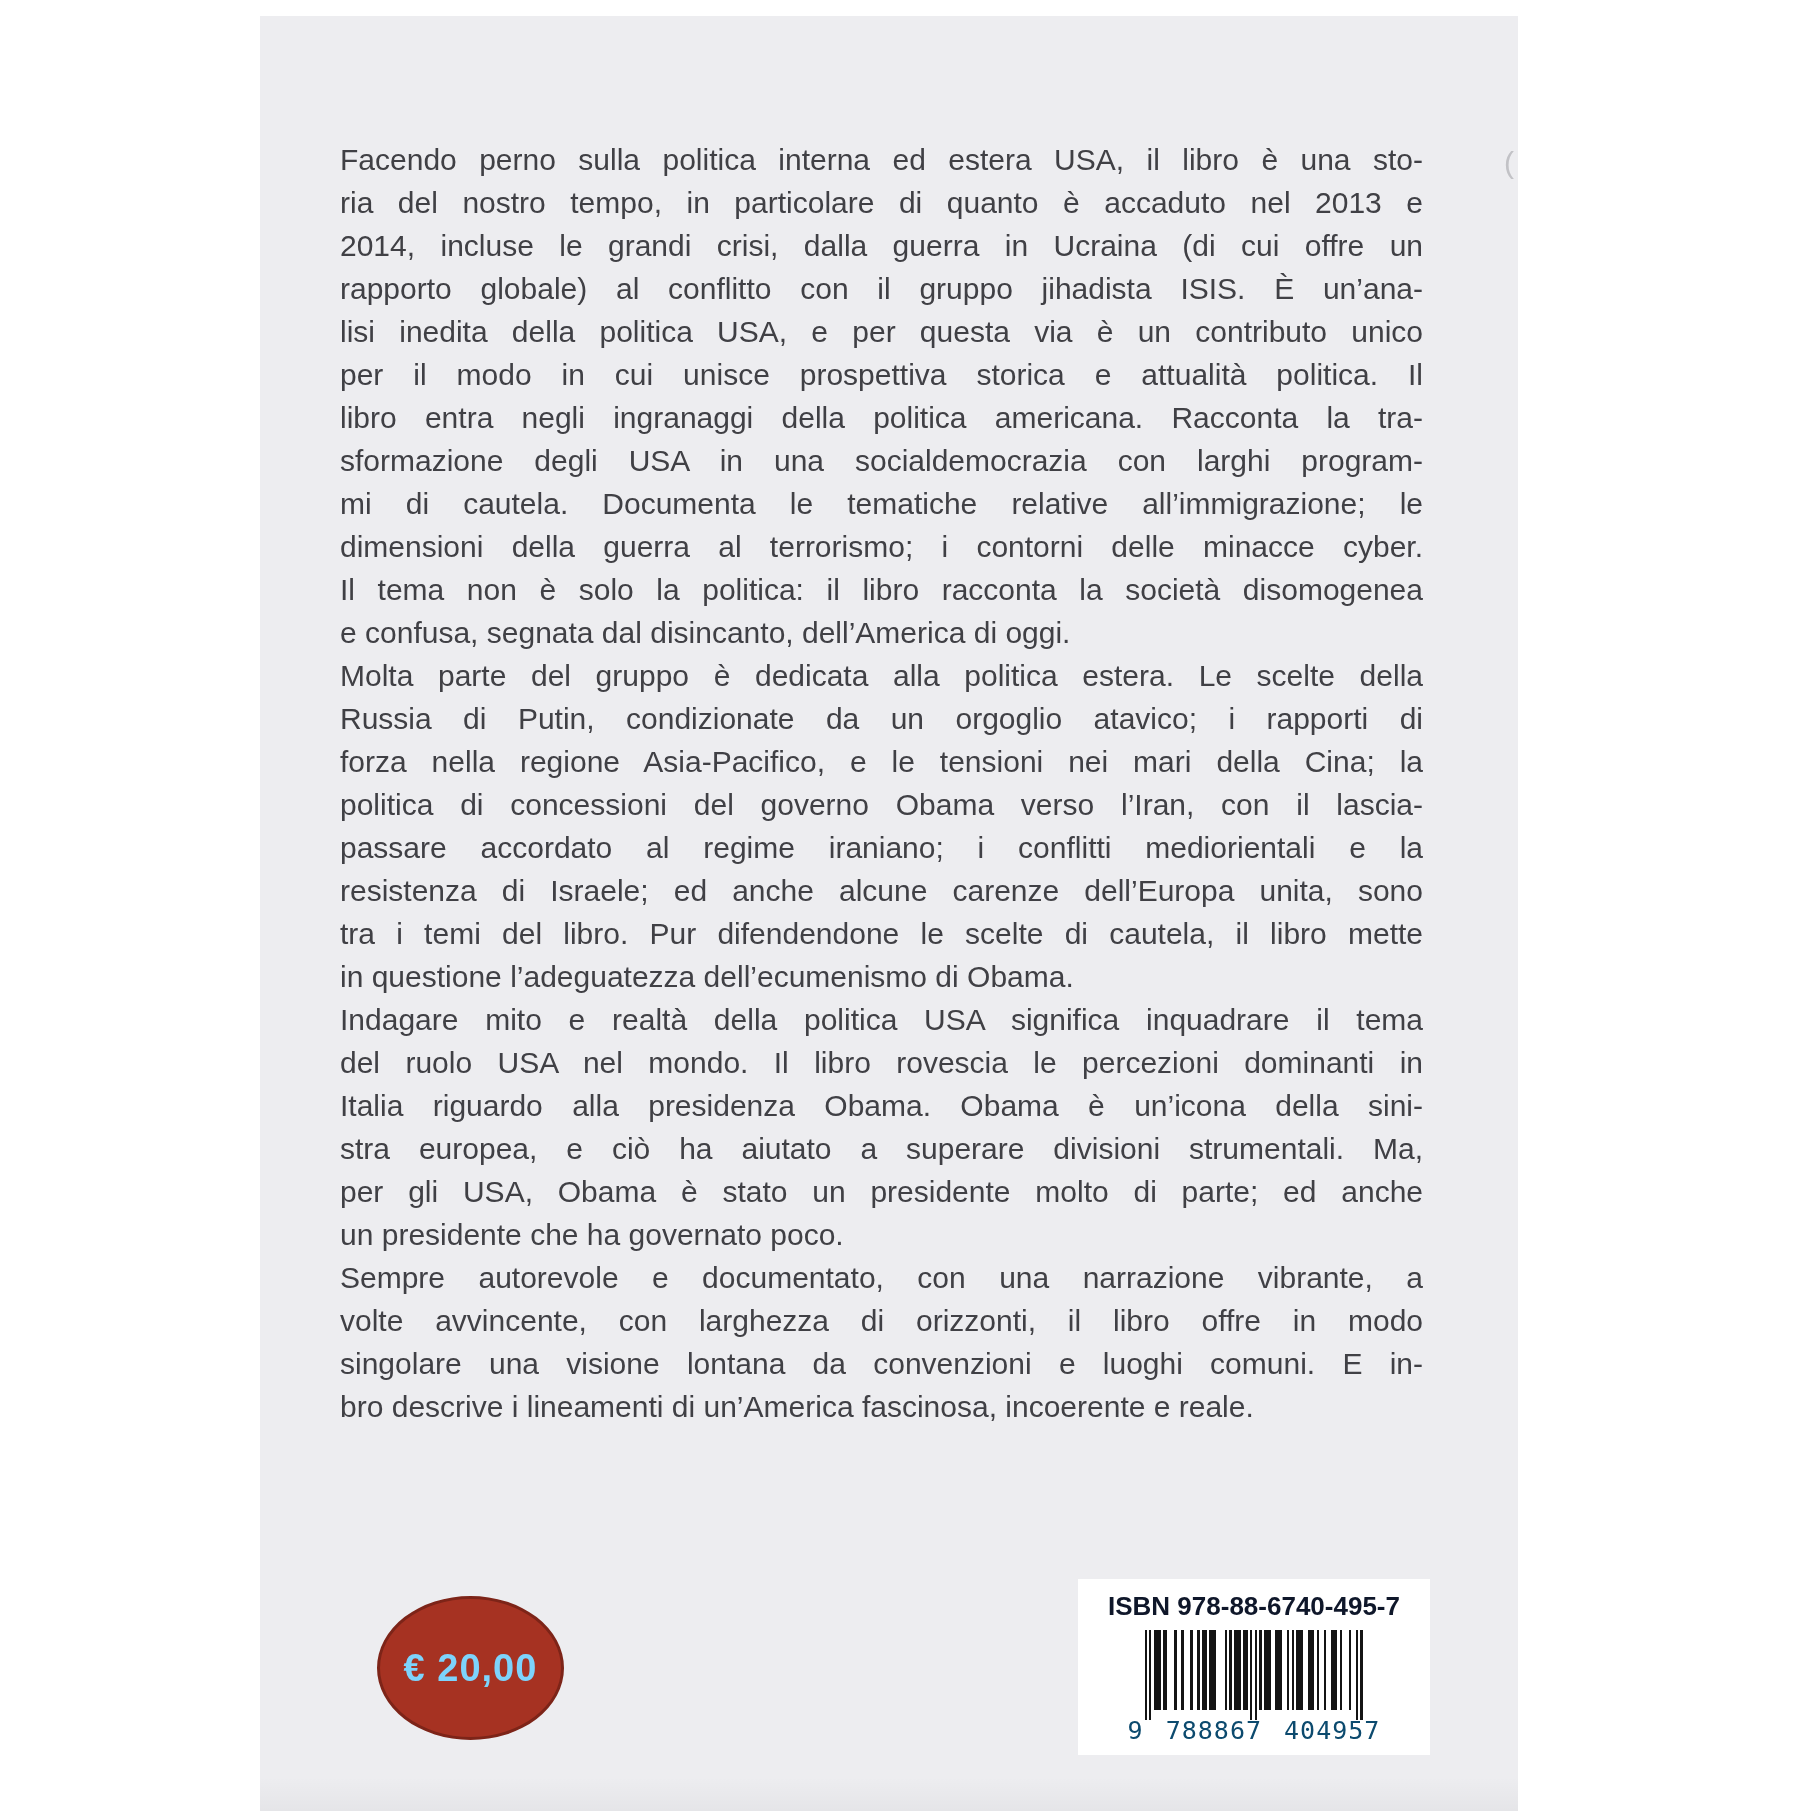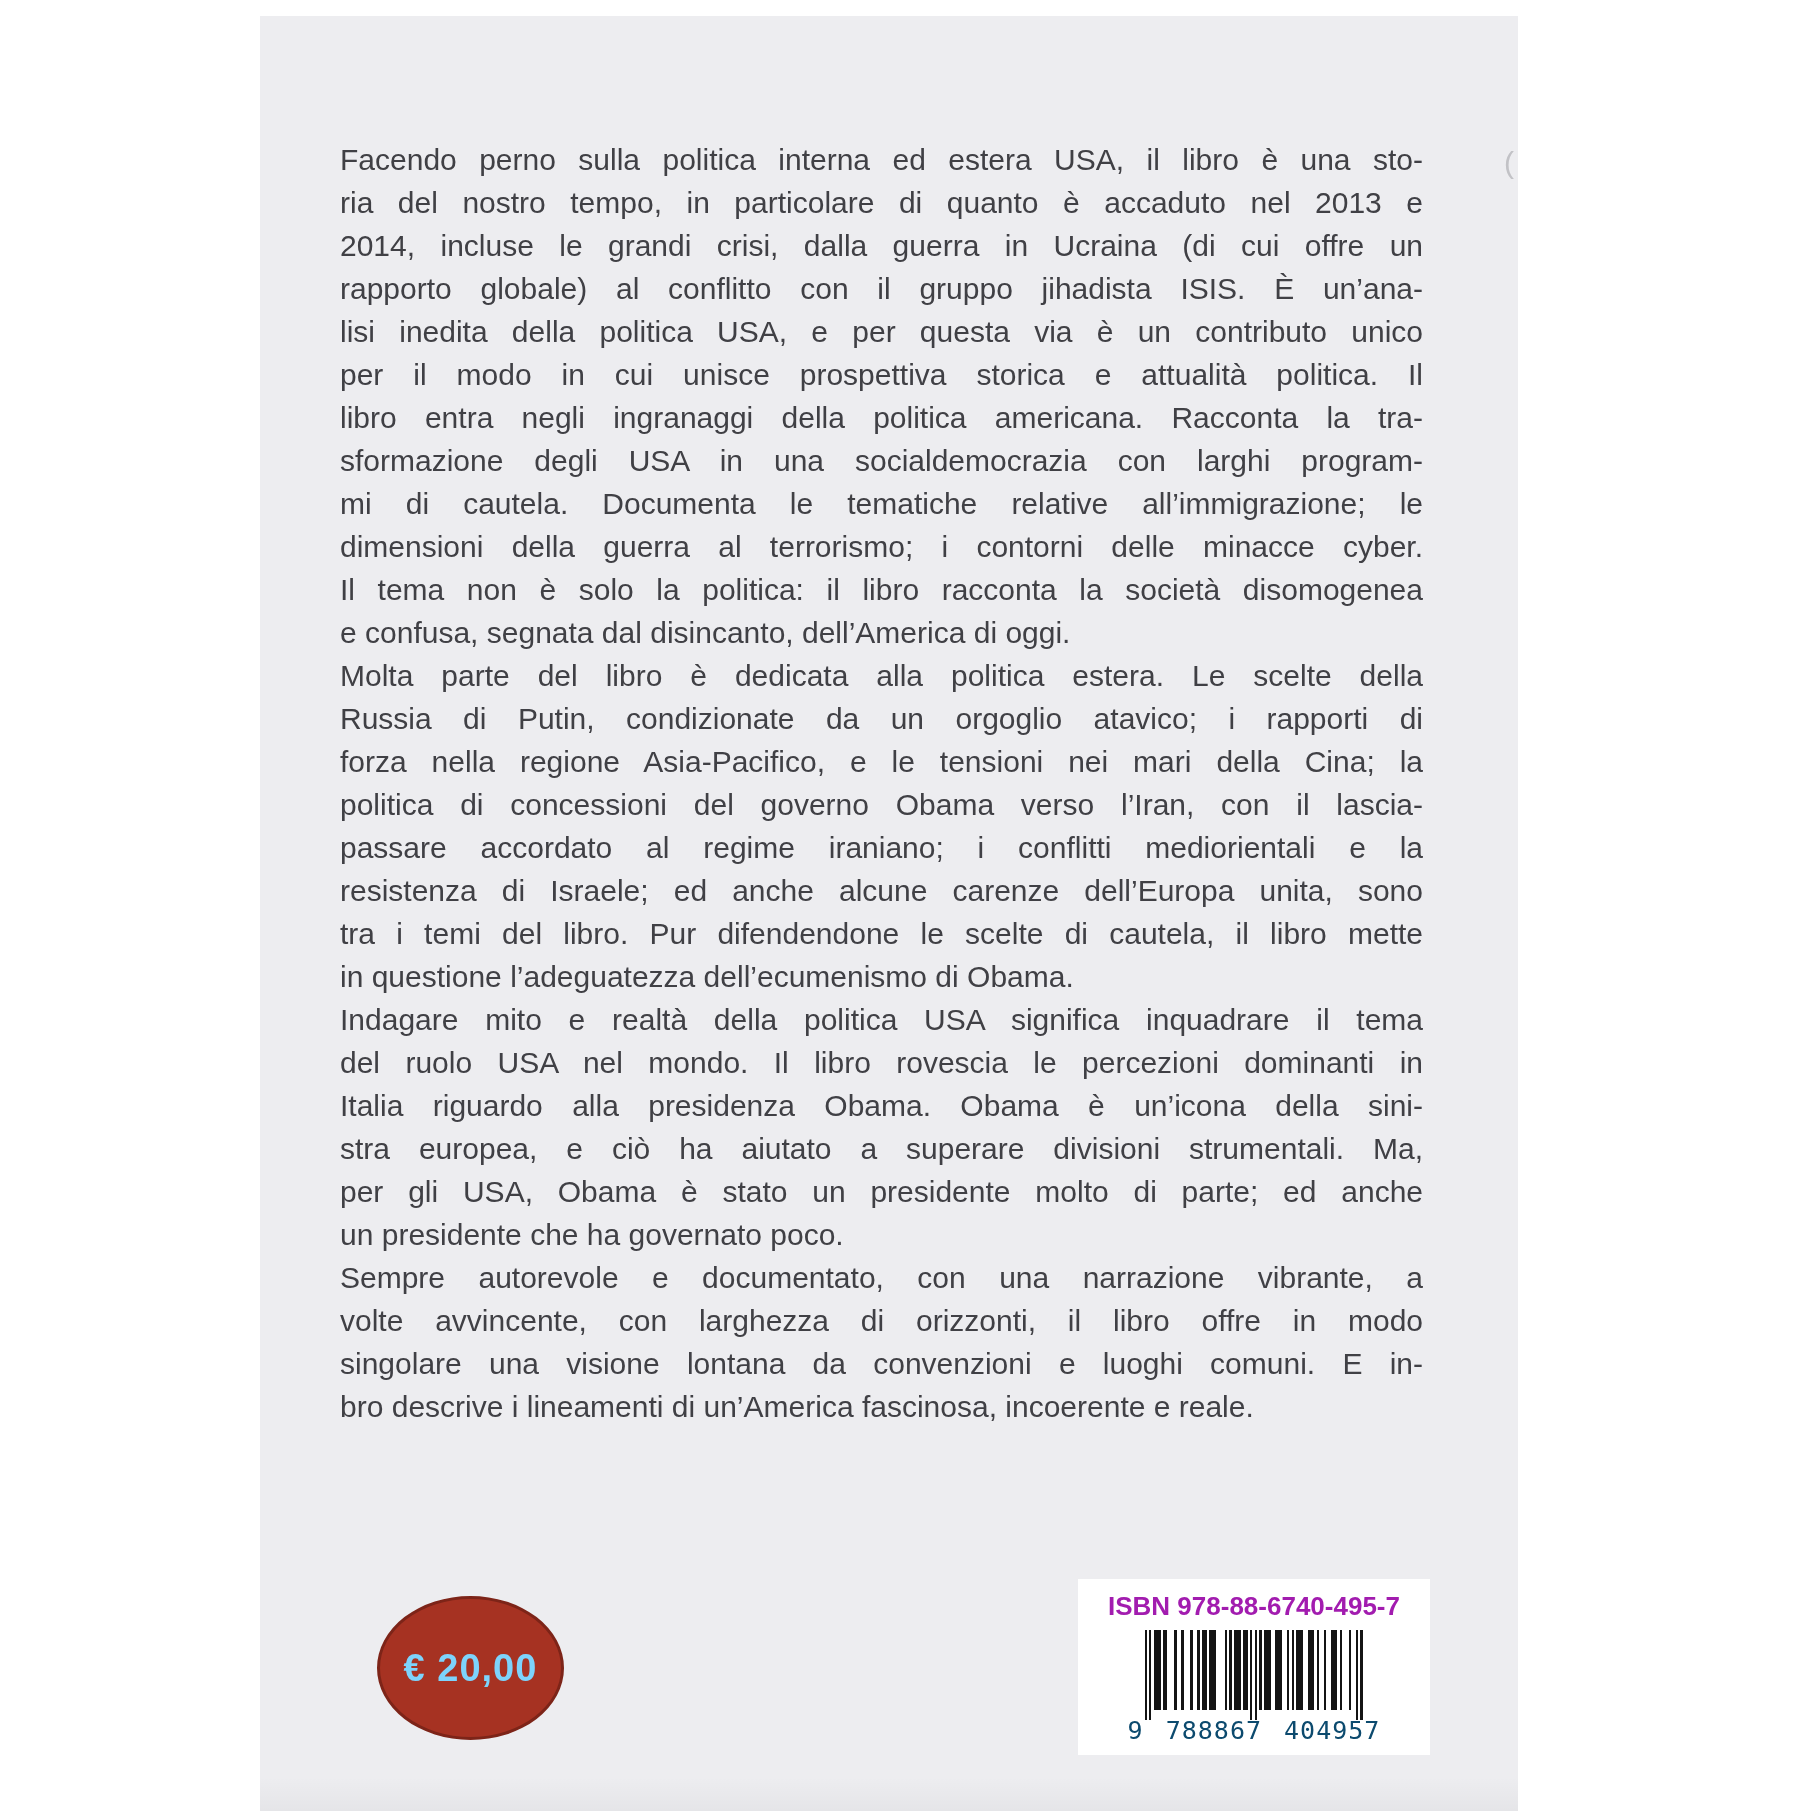--- a/index.html
+++ b/index.html
@@ -47,21 +47,21 @@
   .price-text{
     color:#ffffff;font-size:38px;font-weight:700;letter-spacing:1px;
   }
   .isbn-box{
     position:absolute;left:818px;top:1563px;width:352px;height:176px;
     background:#ffffff;
     display:flex;flex-direction:column;align-items:center;
   }
   .isbn-label{
     margin-top:12px;
-    font-size:26px;font-weight:700;color:#a21caf;letter-spacing:0;
+    font-size:26px;font-weight:700;color:#0f172a;letter-spacing:0;
     white-space:nowrap;
   }
   .barcode{
     margin-top:8px;
     display:flex;align-items:flex-start;
     width:219px;height:80px;
   }
   .mod{flex:0 0 2.3px;width:2.3px;height:100%;}
   .mod.bar{background:#141414;}
   .mod.bar.guard{height:112%;}
@@ -84,21 +84,21 @@
         <div class="line">2014, incluse le grandi crisi, dalla guerra in Ucraina (di cui offre un</div>
         <div class="line">rapporto globale) al conflitto con il gruppo jihadista ISIS. È un’ana-</div>
         <div class="line">lisi inedita della politica USA, e per questa via è un contributo unico</div>
         <div class="line">per il modo in cui unisce prospettiva storica e attualità politica. Il</div>
         <div class="line">libro entra negli ingranaggi della politica americana. Racconta la tra-</div>
         <div class="line">sformazione degli USA in una socialdemocrazia con larghi program-</div>
         <div class="line">mi di cautela. Documenta le tematiche relative all’immigrazione; le</div>
         <div class="line">dimensioni della guerra al terrorismo; i contorni delle minacce cyber.</div>
         <div class="line">Il tema non è solo la politica: il libro racconta la società disomogenea</div>
         <div class="line para-end">e confusa, segnata dal disincanto, dell’America di oggi.</div>
-        <div class="line">Molta parte del libro è dedicata alla politica estera. Le scelte della</div>
+        <div class="line">Molta parte del gruppo è dedicata alla politica estera. Le scelte della</div>
         <div class="line">Russia di Putin, condizionate da un orgoglio atavico; i rapporti di</div>
         <div class="line">forza nella regione Asia-Pacifico, e le tensioni nei mari della Cina; la</div>
         <div class="line">politica di concessioni del governo Obama verso l’Iran, con il lascia-</div>
         <div class="line">passare accordato al regime iraniano; i conflitti mediorientali e la</div>
         <div class="line">resistenza di Israele; ed anche alcune carenze dell’Europa unita, sono</div>
         <div class="line">tra i temi del libro. Pur difendendone le scelte di cautela, il libro mette</div>
         <div class="line para-end">in questione l’adeguatezza dell’ecumenismo di Obama.</div>
         <div class="line">Indagare mito e realtà della politica USA significa inquadrare il tema</div>
         <div class="line">del ruolo USA nel mondo. Il libro rovescia le percezioni dominanti in</div>
         <div class="line">Italia riguardo alla presidenza Obama. Obama è un’icona della sini-</div>

